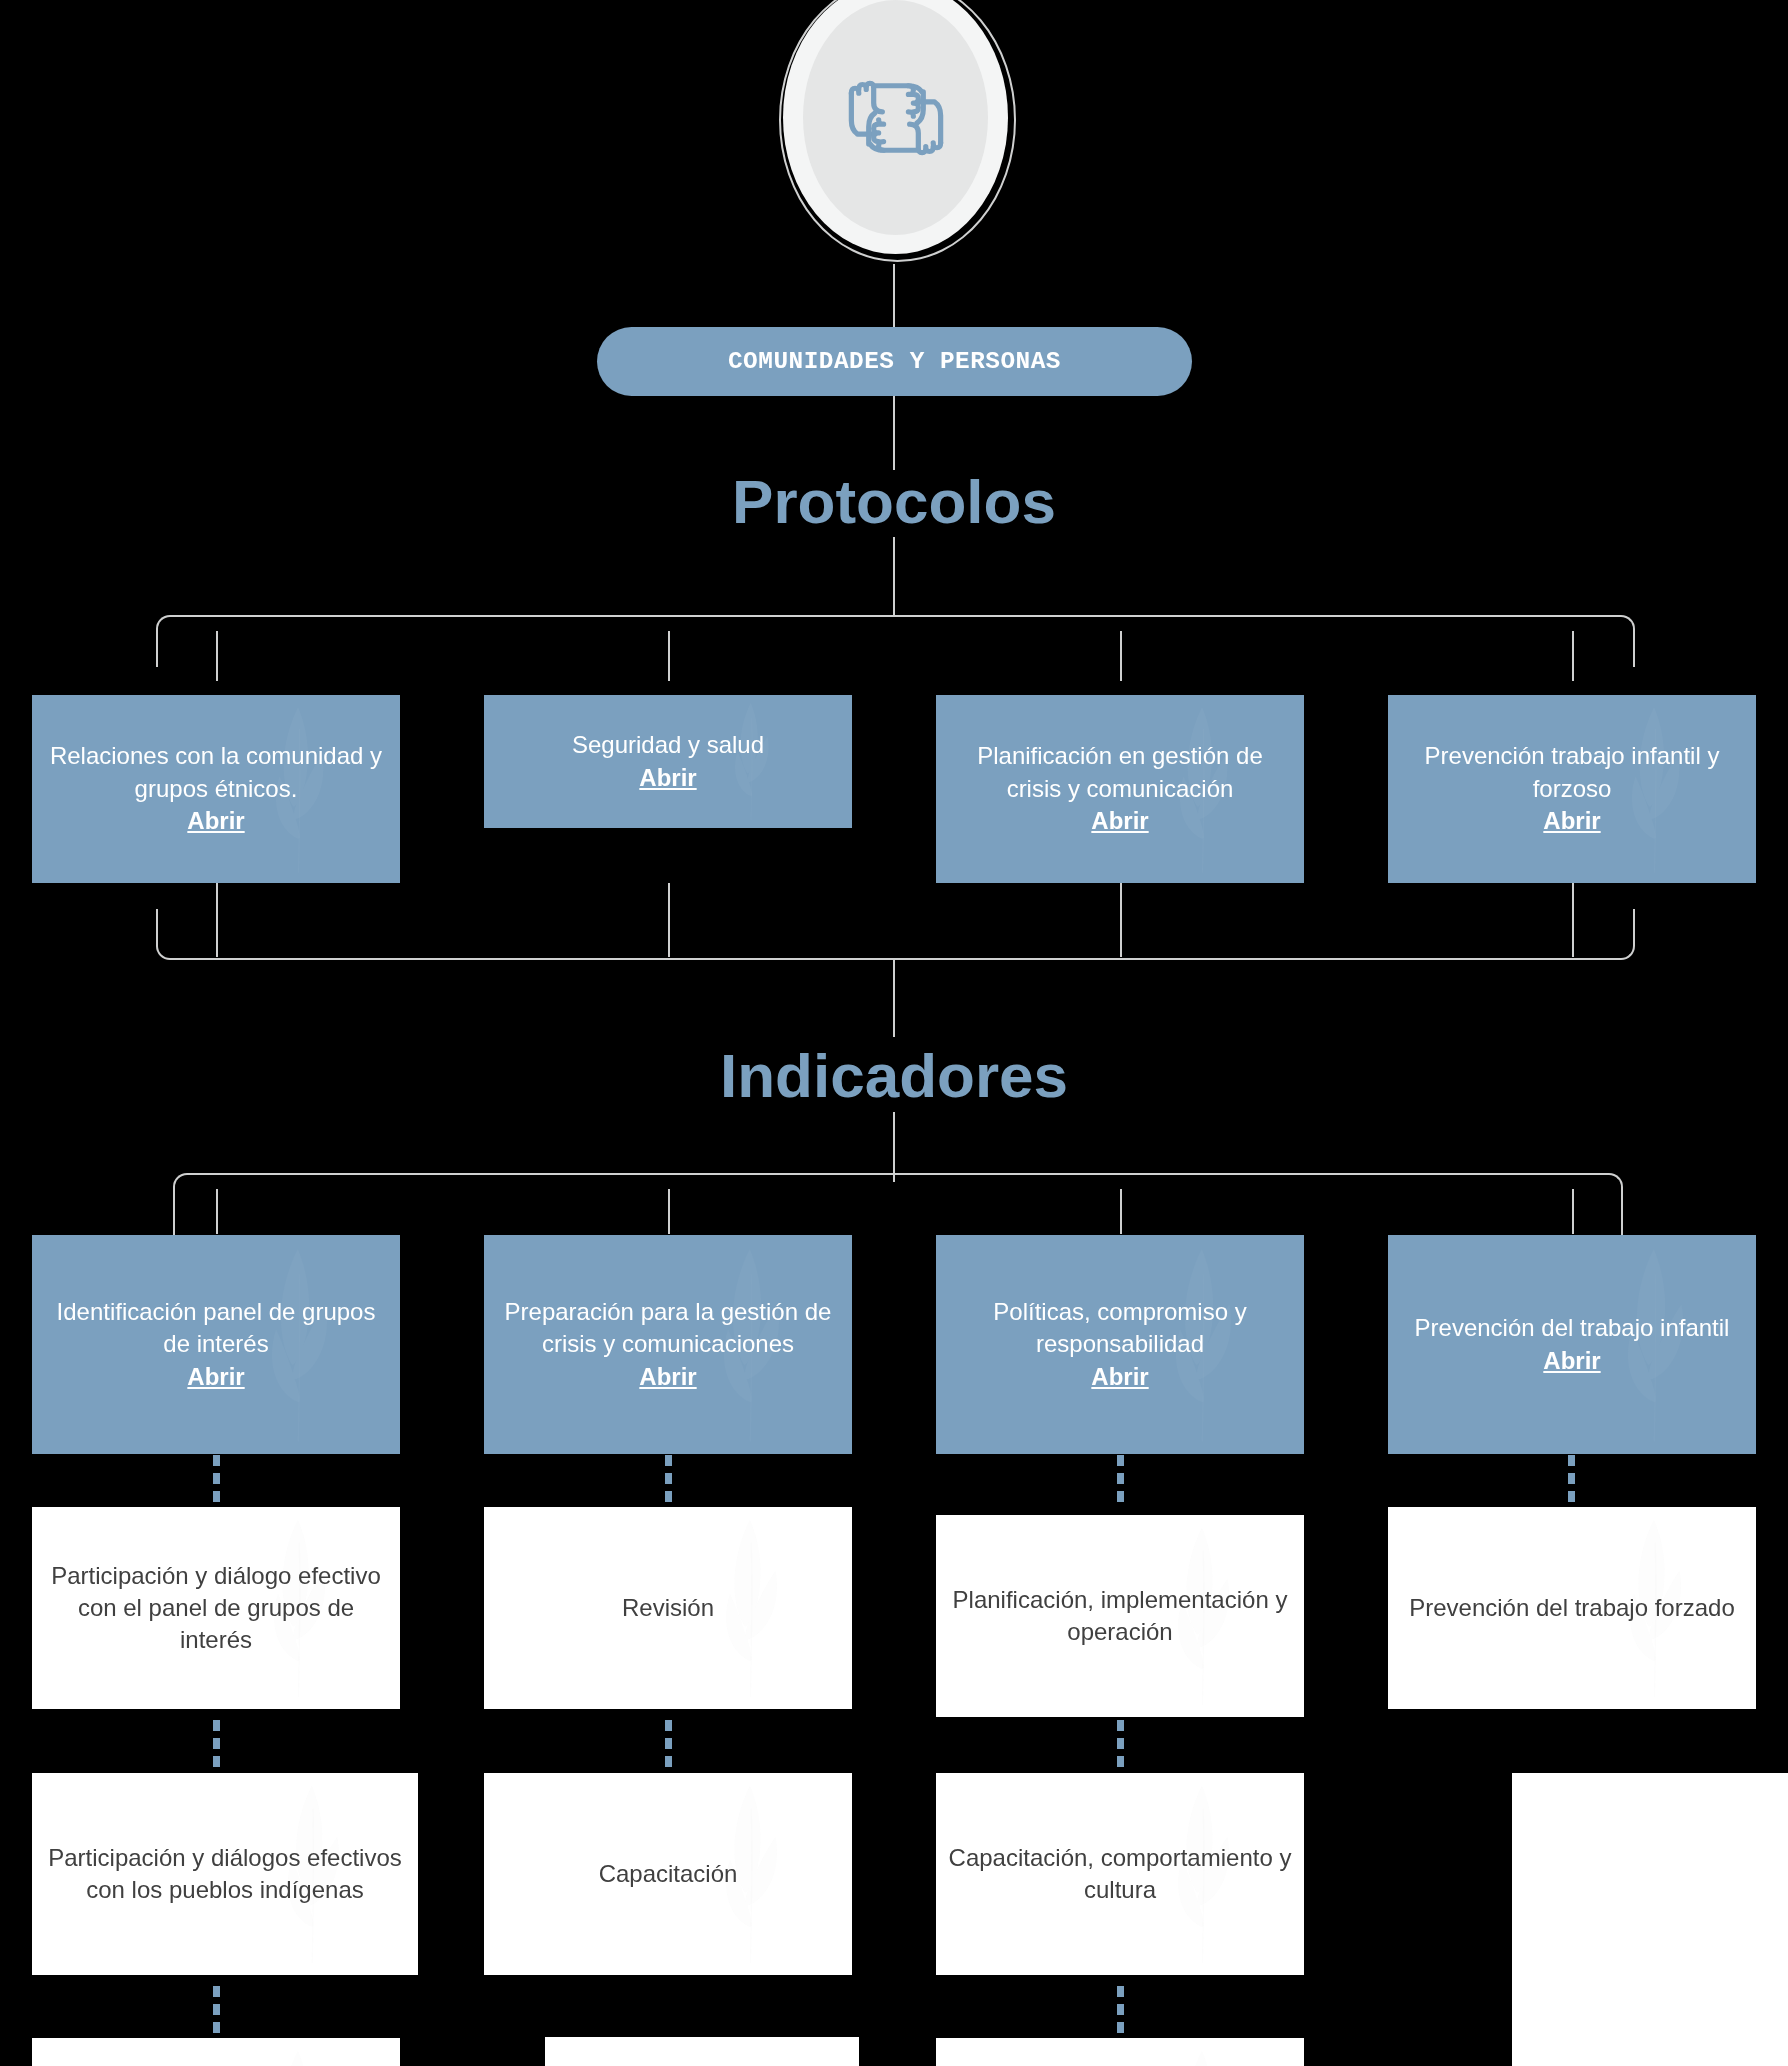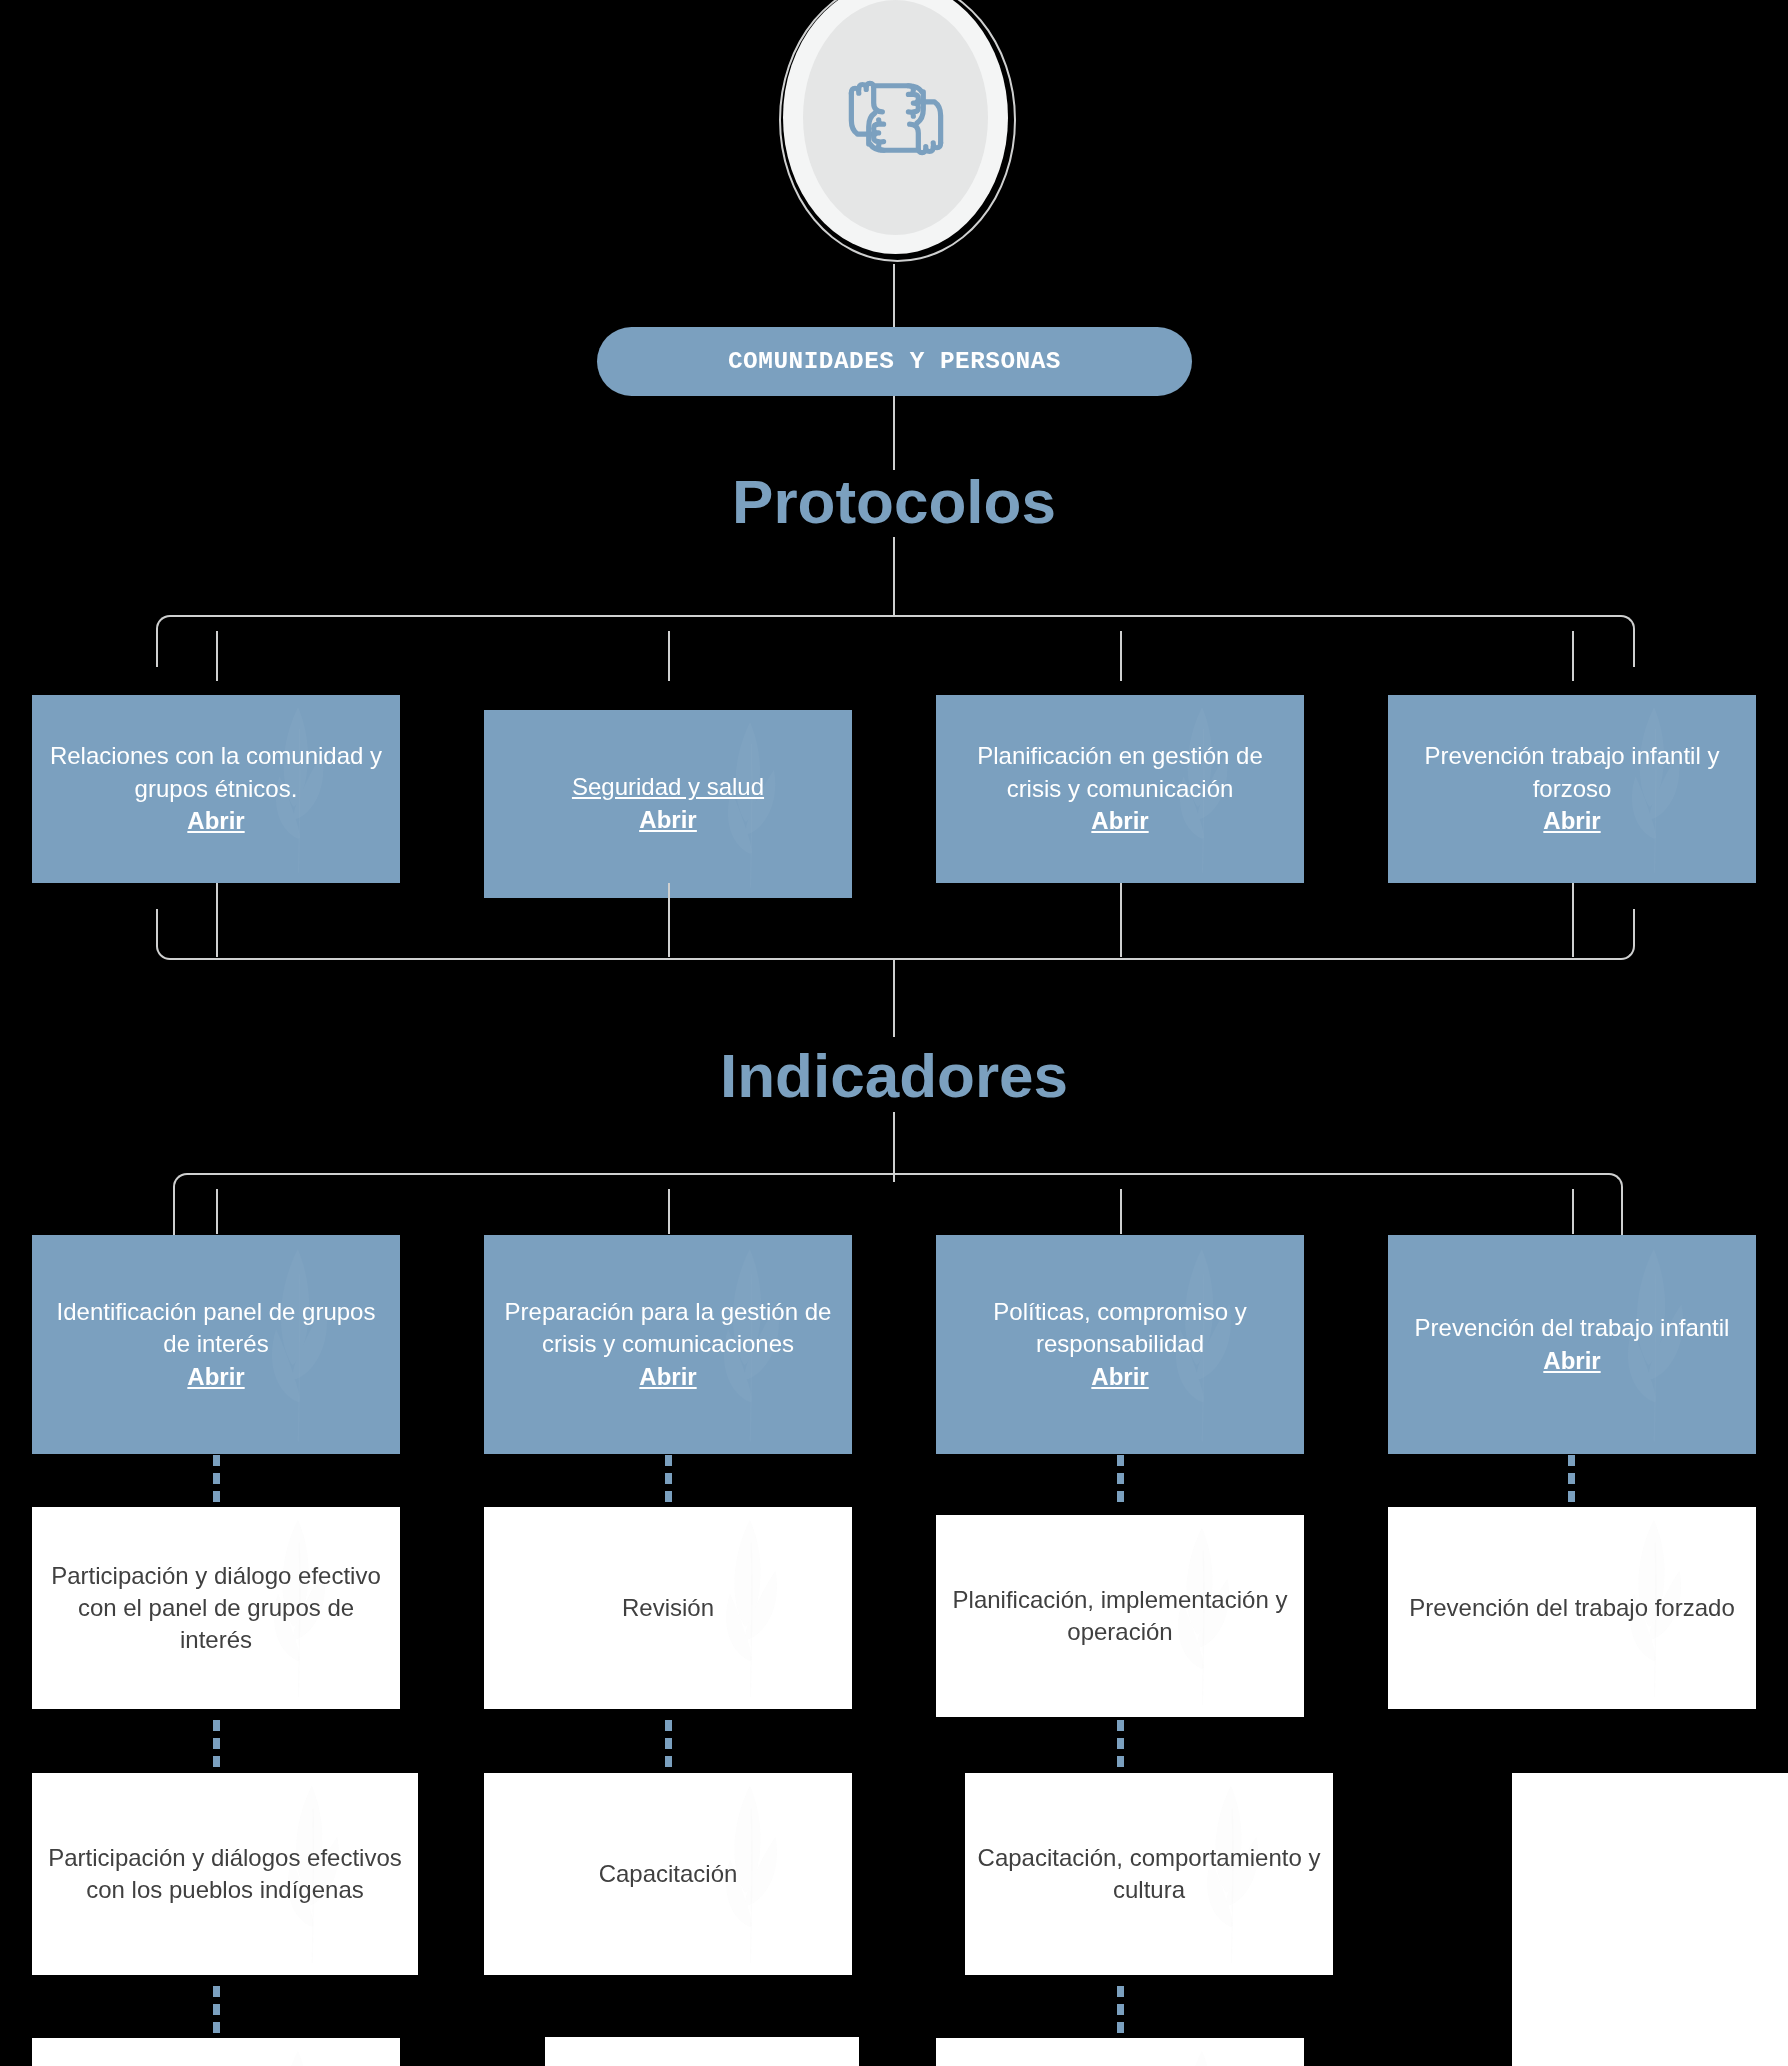--- a/index.html
+++ b/index.html
@@ -124,21 +124,21 @@
         <path d="M98 60 C100 180 98 300 96 392"></path>
       </g>
     </svg>
   </div>
   <div class="txt">
     <span>Relaciones con la comunidad y grupos étnicos.</span>
     <span class="abrir">Abrir</span>
   </div>
 </div>
 
-<div class="box blue" style="left:484px;top:710px;width:368px;height:188px;text-decoration:underline;">
+<div class="box blue" style="left:484px;top:695px;width:368px;height:133px;">
   <div class="leafmark">
     <svg viewBox="0 0 200 400" width="100%" height="100%" preserveAspectRatio="xMidYMid meet">
       <g fill="#ffffff" opacity=".20">
         <path d="M95 10c25 60 30 130 12 190-8 26-20 40-22 40s-12-16-18-42C54 140 65 70 95 10z"></path>
         <path d="M150 120c10 52-4 104-34 132-16 15-28 18-30 16s-2-16 6-36c22-52 40-86 58-112z"></path>
         <path d="M52 170c-16 48-8 98 18 126 14 15 26 19 28 17s0-16-6-36c-16-50-28-82-40-107z"></path>
       </g>
       <g stroke="#ffffff" stroke-width="2.4" fill="none" opacity=".18">
           <path d="M98 60 C100 180 98 300 96 392"></path>
         </g>
@@ -446,21 +446,21 @@
         <path d="M52 170c-16 48-8 98 18 126 14 15 26 19 28 17s0-16-6-36c-16-50-28-82-40-107z"></path>
       </g>
       <g stroke="#9b9b9b" stroke-width="2.4" fill="none" opacity=".26">
           <path d="M98 60 C100 180 98 300 96 392"></path>
         </g>
     </svg>
   </div>
   <div class="txt">Planificación, implementación y operación</div>
 </div>
 
-<div class="box white" style="left:936px;top:1773px;width:368px;height:202px;margin-left:29px;">
+<div class="box white" style="left:936px;top:1773px;width:368px;height:202px;">
   <div class="leafmark dark">
     <svg viewBox="0 0 200 400" width="100%" height="100%" preserveAspectRatio="xMidYMid meet">
       <g fill="#9b9b9b" opacity=".26">
         <path d="M95 10c25 60 30 130 12 190-8 26-20 40-22 40s-12-16-18-42C54 140 65 70 95 10z"></path>
         <path d="M150 120c10 52-4 104-34 132-16 15-28 18-30 16s-2-16 6-36c22-52 40-86 58-112z"></path>
         <path d="M52 170c-16 48-8 98 18 126 14 15 26 19 28 17s0-16-6-36c-16-50-28-82-40-107z"></path>
       </g>
       <g stroke="#9b9b9b" stroke-width="2.4" fill="none" opacity=".26">
           <path d="M98 60 C100 180 98 300 96 392"></path>
         </g>

